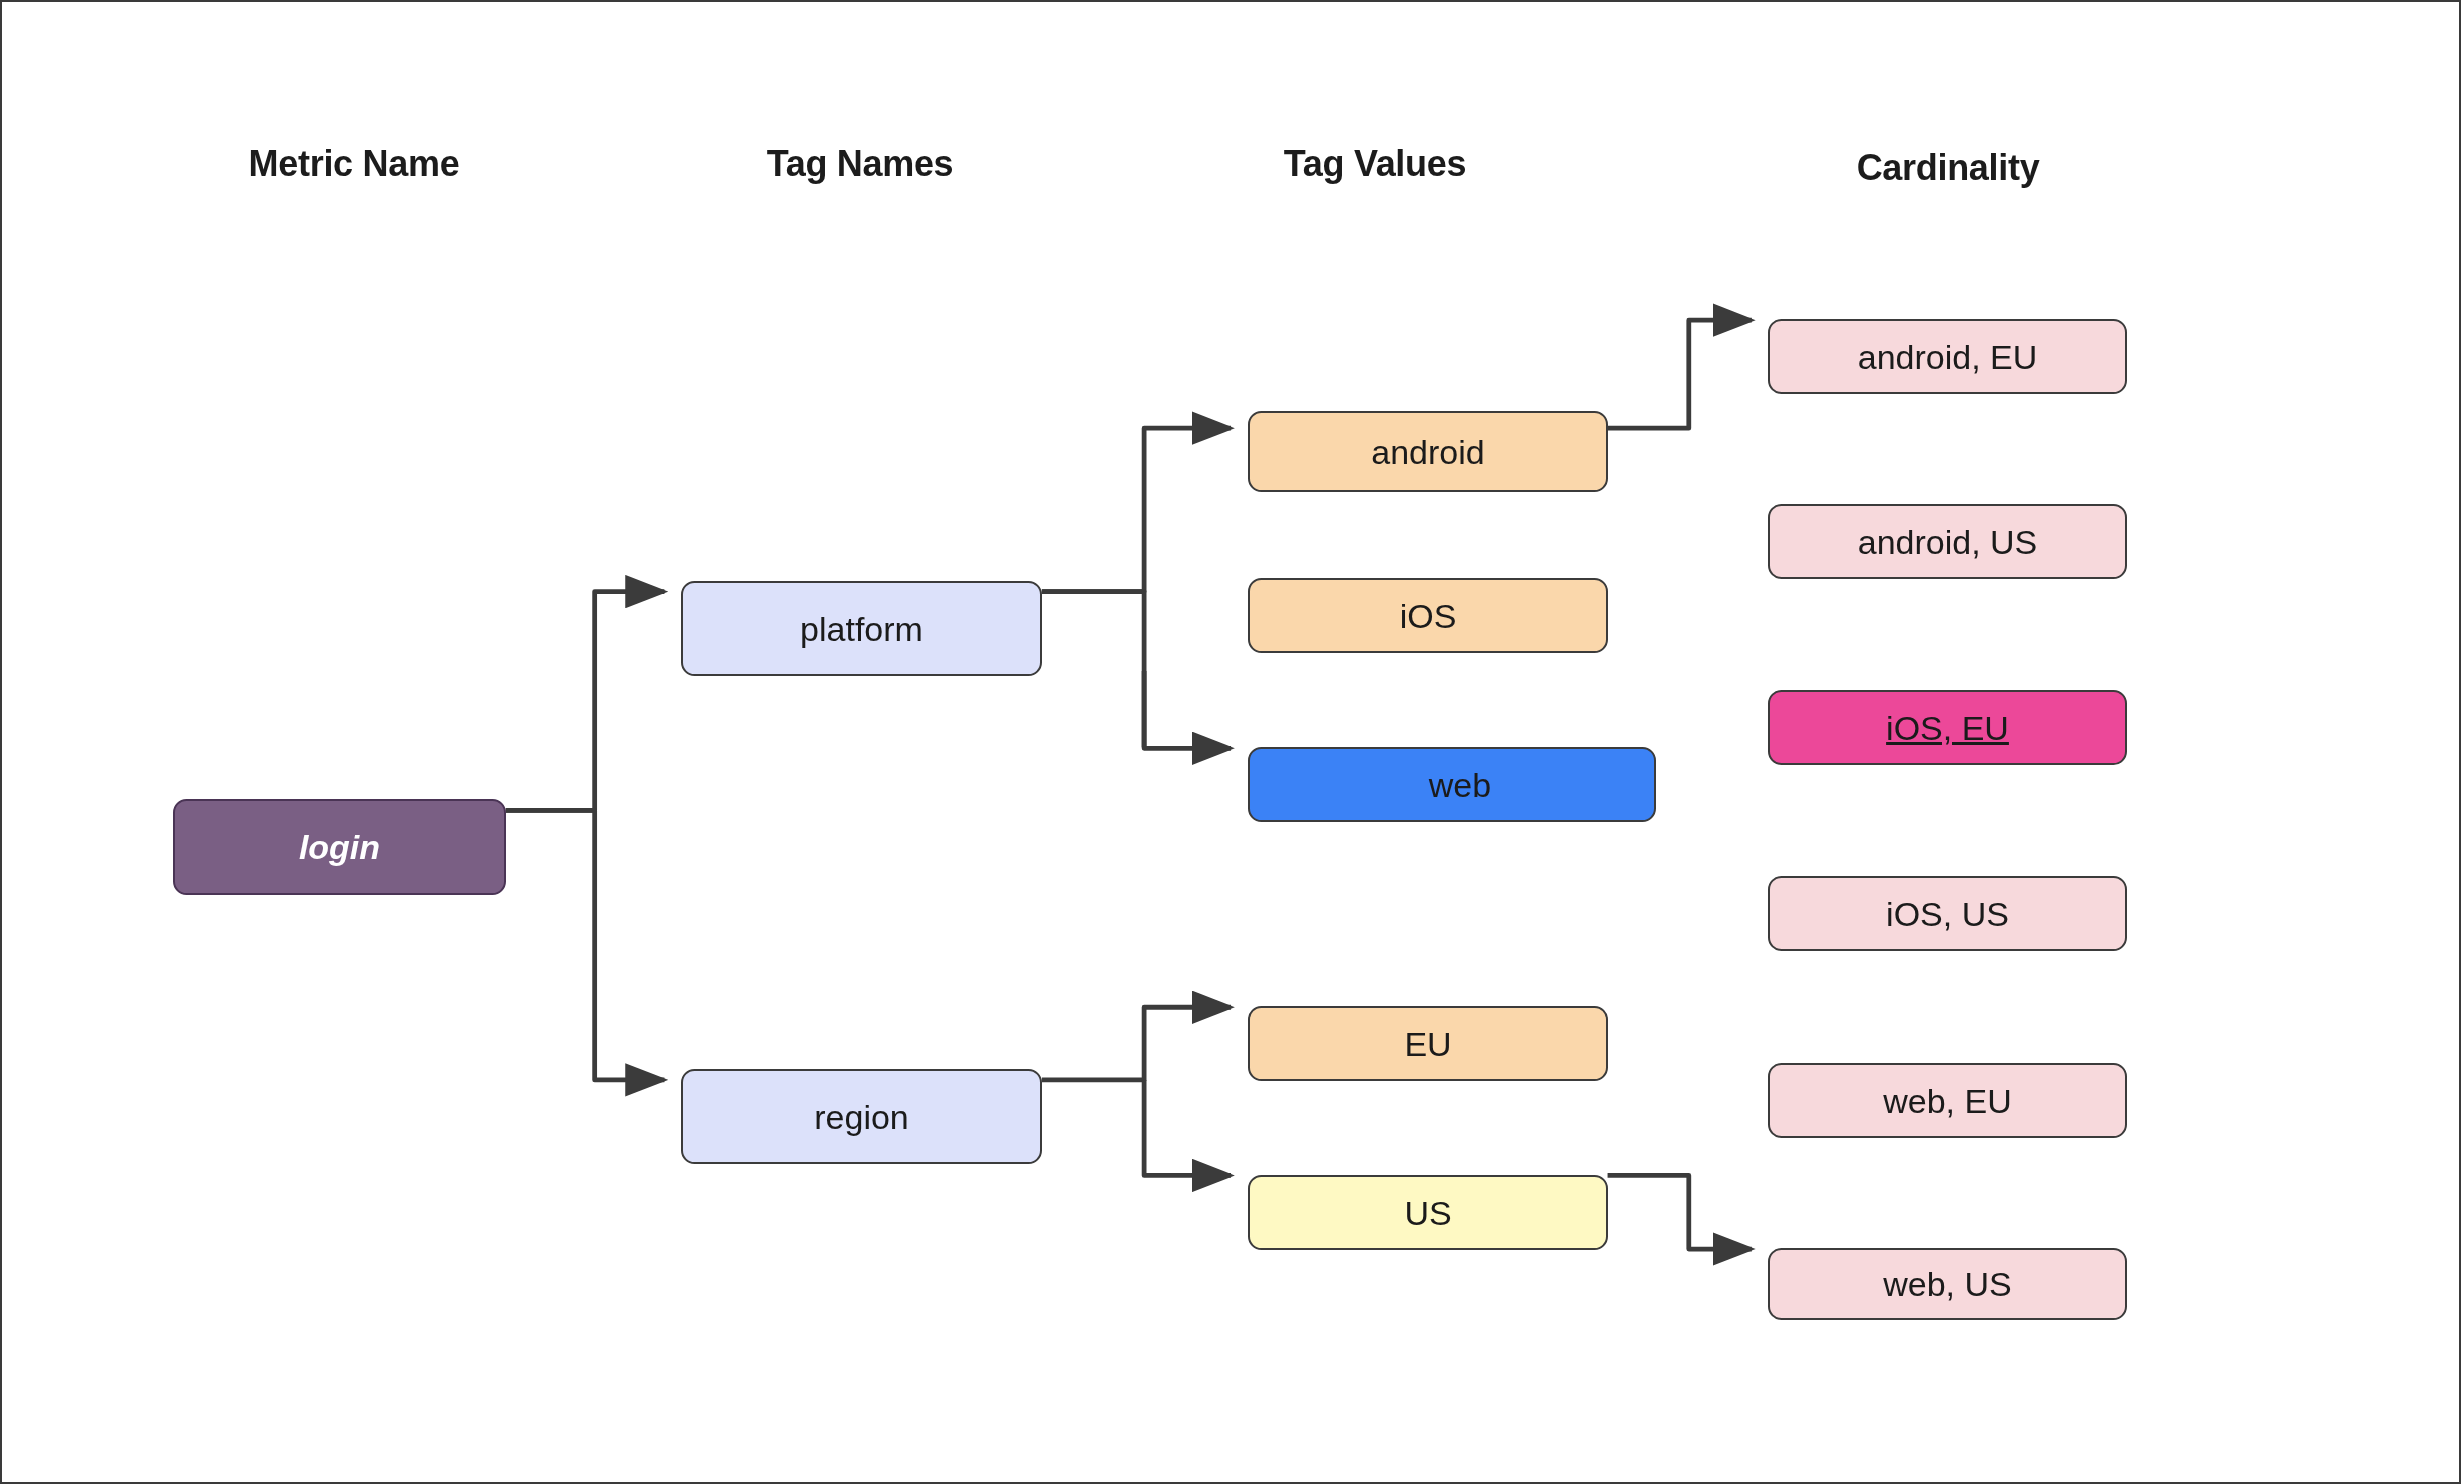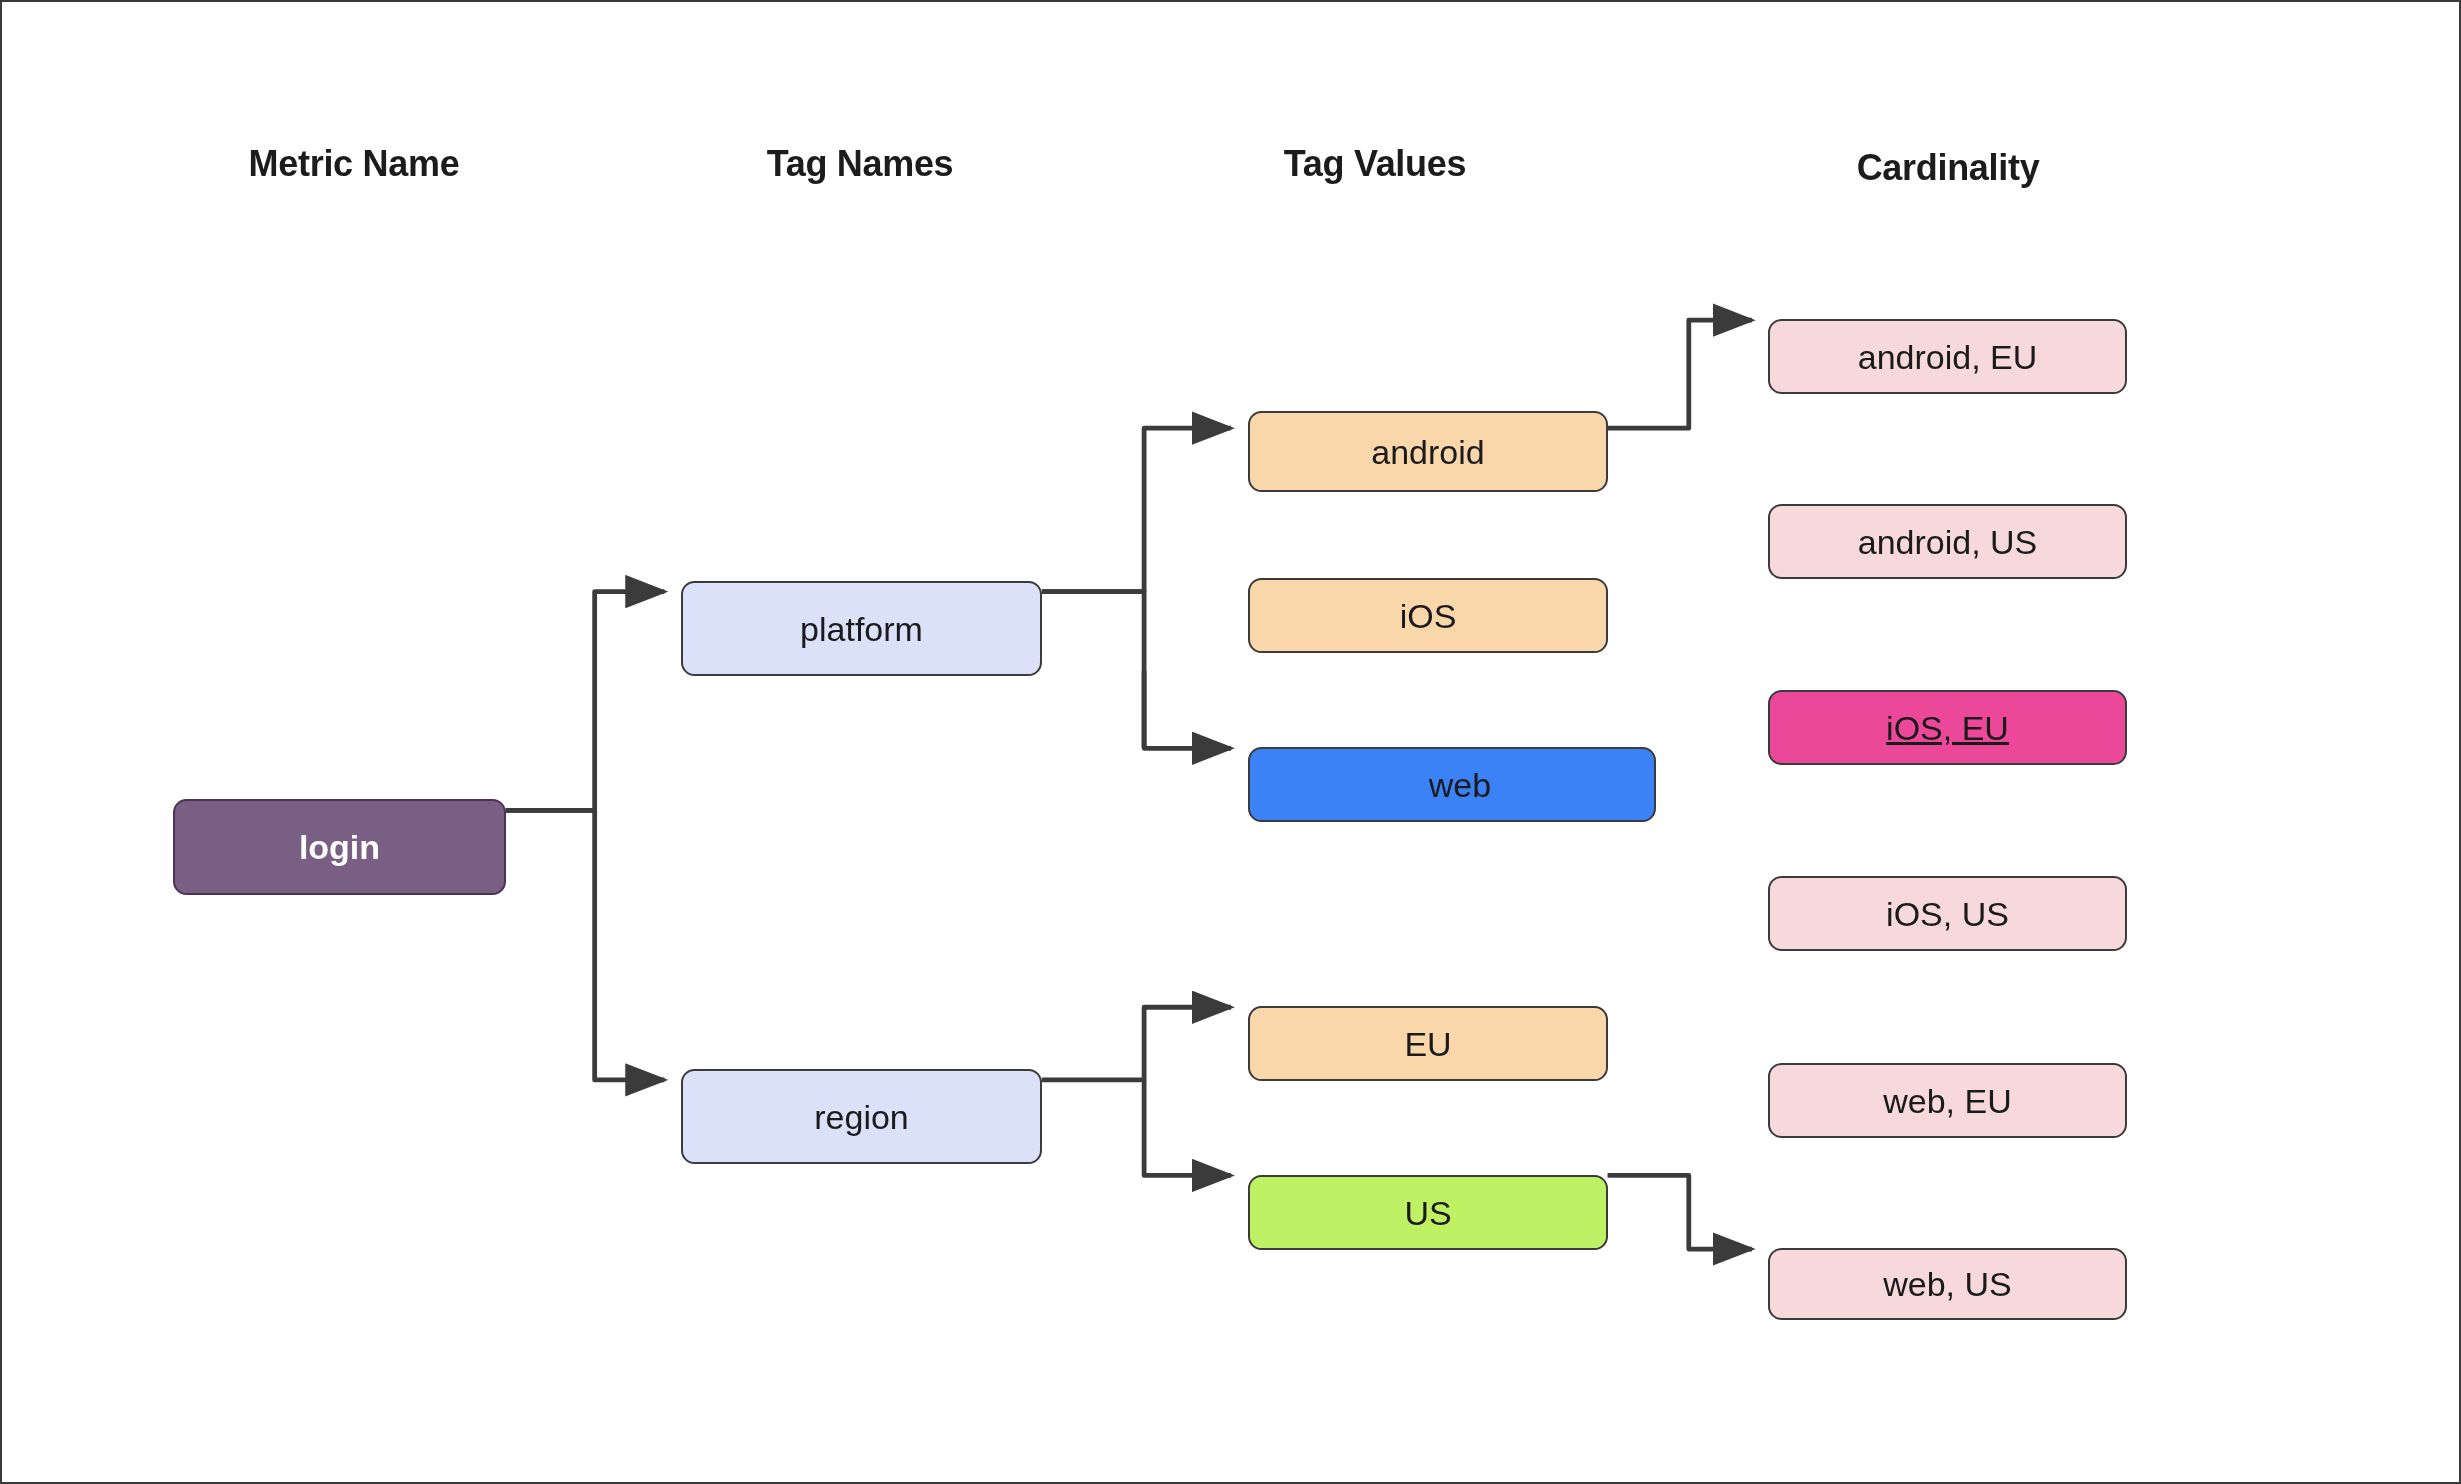--- a/index.html
+++ b/index.html
@@ -40,20 +40,21 @@
     font-size: 34px;
     color: #1b1b1b;
     white-space: nowrap;
     line-height: 1;
     margin-top: 36px;
   }
   .node.root {
     font-weight: bold;
     color: #ffffff;
     border-color: #4a3455;
+    font-style: italic;
   }
   svg.edges {
     position: absolute;
     left: 0;
     top: 0;
     width: 2461px;
     height: 1484px;
     pointer-events: none;
   }
   svg.edges path, svg.edges line {
@@ -95,21 +96,21 @@
       <div class="col-header" style="left: 1946px; top: 145px;">Cardinality</div>
     </div>
   <div id="node-layer">
       <div class="node root" style="left: 171px; top: 761px; width: 333px; height: 96px; background: rgb(122, 95, 132);">login</div>
       <div class="node" style="left: 679px; top: 543px; width: 361px; height: 95px; background: rgb(220, 225, 250); border-color: rgb(59, 59, 59);">platform</div>
       <div class="node" style="left: 679px; top: 1031px; width: 361px; height: 95px; background: rgb(220, 225, 250); border-color: rgb(59, 59, 59);">region</div>
       <div class="node" style="left: 1246px; top: 373px; width: 360px; height: 81px; background: rgb(250, 215, 171); border-color: rgb(59, 59, 59);">android</div>
       <div class="node" style="left: 1246px; top: 540px; width: 360px; height: 75px; background: rgb(250, 215, 171); border-color: rgb(59, 59, 59);">iOS</div>
       <div class="node" style="left: 1246px; top: 709px; width: 408px; height: 75px; background: #3b82f6; border-color: rgb(59, 59, 59); padding-left: 16px;">web</div>
       <div class="node" style="left: 1246px; top: 968px; width: 360px; height: 75px; background: rgb(250, 215, 171); border-color: rgb(59, 59, 59);">EU</div>
-      <div class="node" style="left: 1246px; top: 1137px; width: 360px; height: 75px; background: #bef264; border-color: rgb(59, 59, 59);">US</div>
+      <div class="node" style="left: 1246px; top: 1137px; width: 360px; height: 75px; background: #fef9c3; border-color: rgb(59, 59, 59);">US</div>
       <div class="node" style="left: 1766px; top: 281px; width: 359px; height: 75px; background: rgb(247, 217, 220); border-color: rgb(59, 59, 59);">android, EU</div>
       <div class="node" style="left: 1766px; top: 466px; width: 359px; height: 75px; background: rgb(247, 217, 220); border-color: rgb(59, 59, 59);">android, US</div>
       <div class="node" style="left: 1766px; top: 652px; width: 359px; height: 75px; background: #ec4899; border-color: rgb(59, 59, 59); text-decoration: underline;">iOS, EU</div>
       <div class="node" style="left: 1766px; top: 838px; width: 359px; height: 75px; background: rgb(247, 217, 220); border-color: rgb(59, 59, 59);">iOS, US</div>
       <div class="node" style="left: 1766px; top: 1025px; width: 359px; height: 75px; background: rgb(247, 217, 220); border-color: rgb(59, 59, 59);">web, EU</div>
       <div class="node" style="left: 1766px; top: 1210px; width: 359px; height: 72px; background: rgb(247, 217, 220); border-color: rgb(59, 59, 59);">web, US</div>
     </div>
 
 </div>
 

